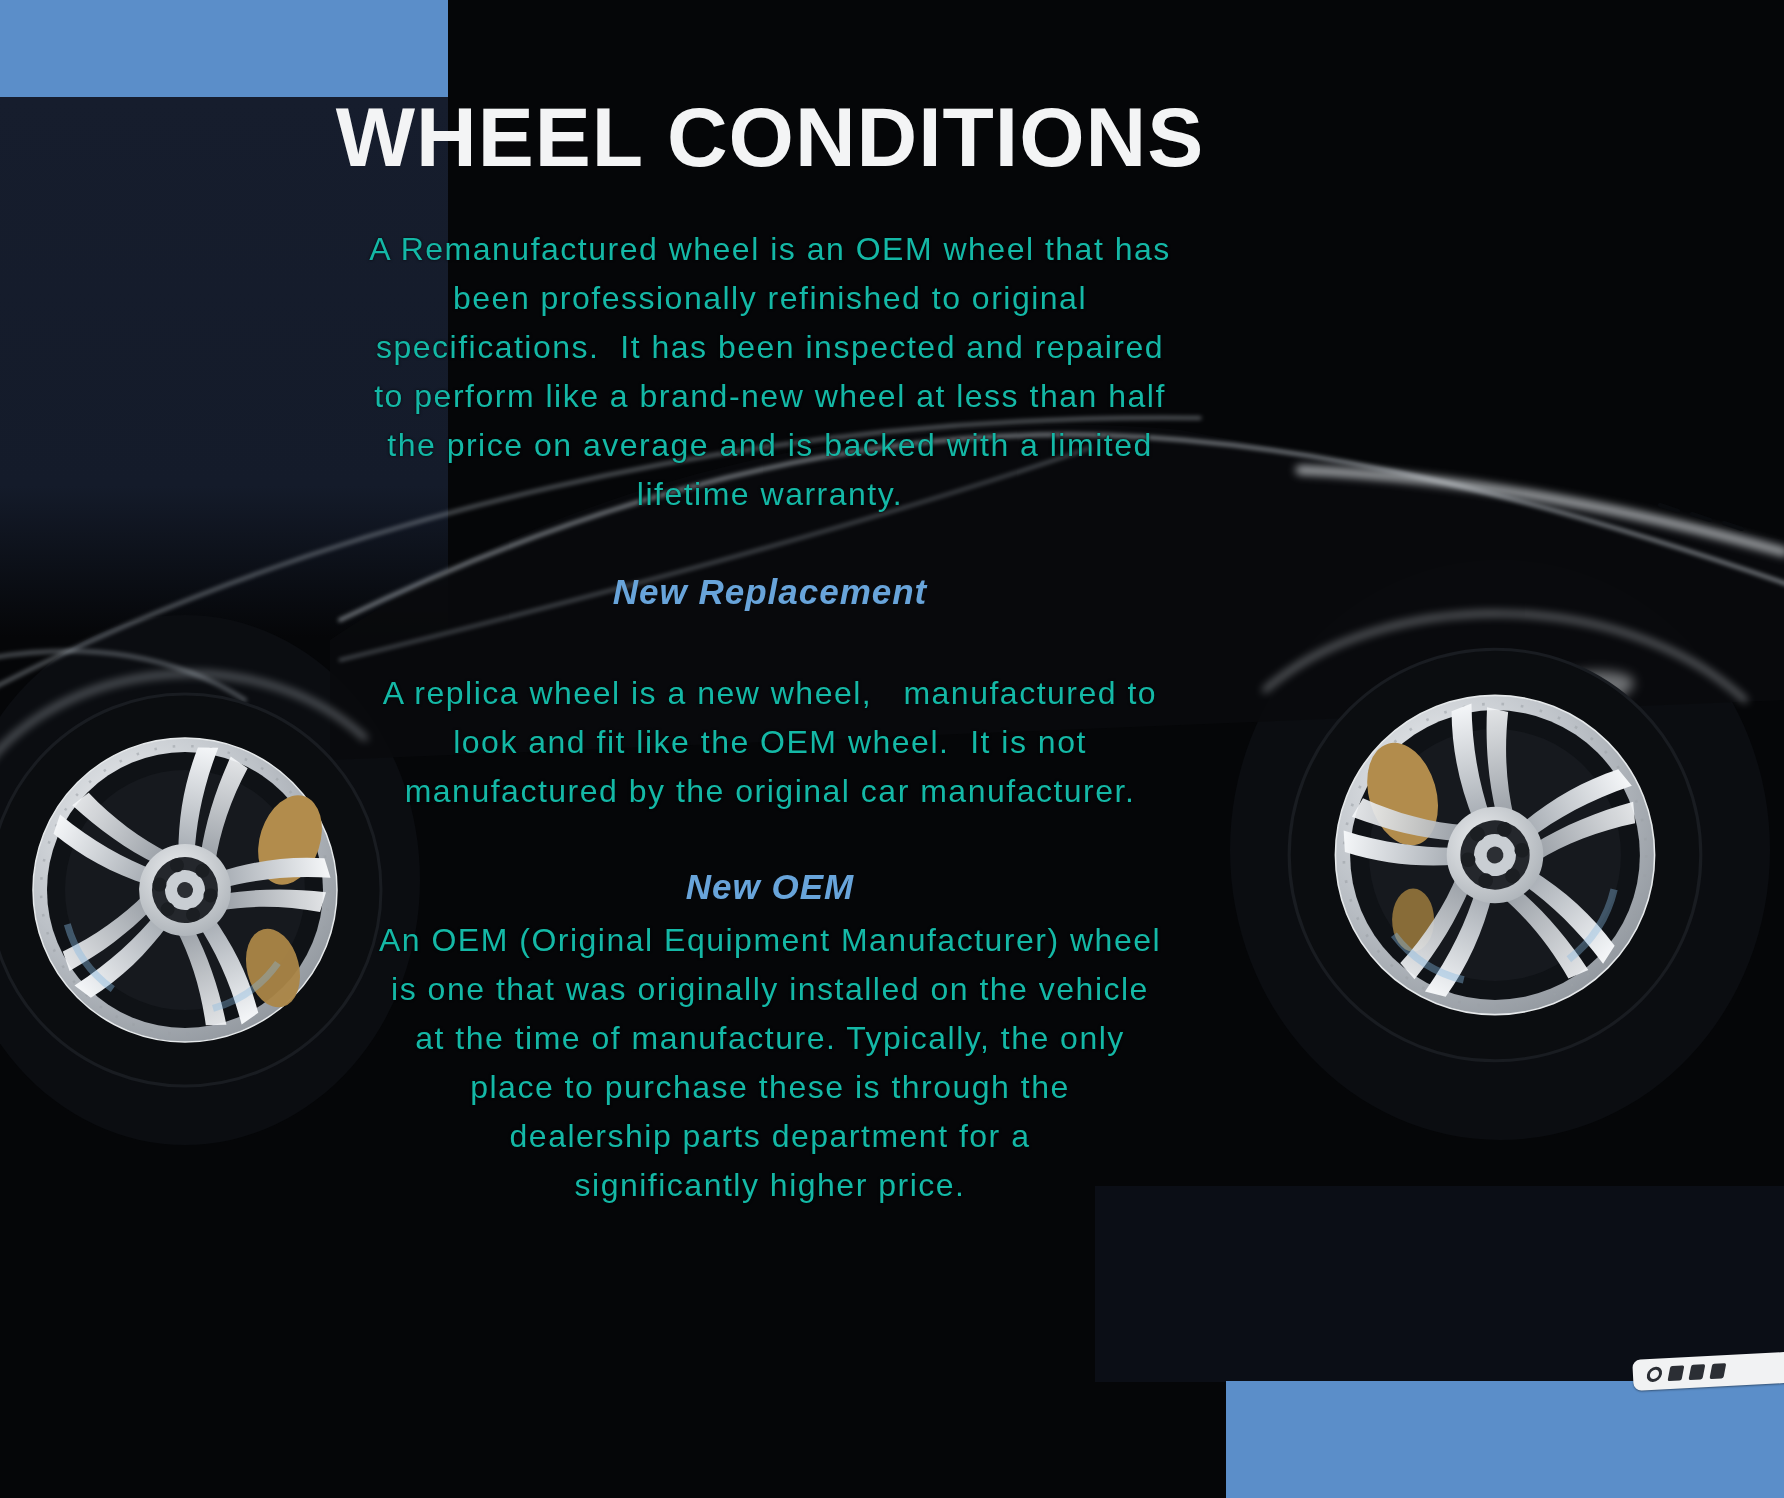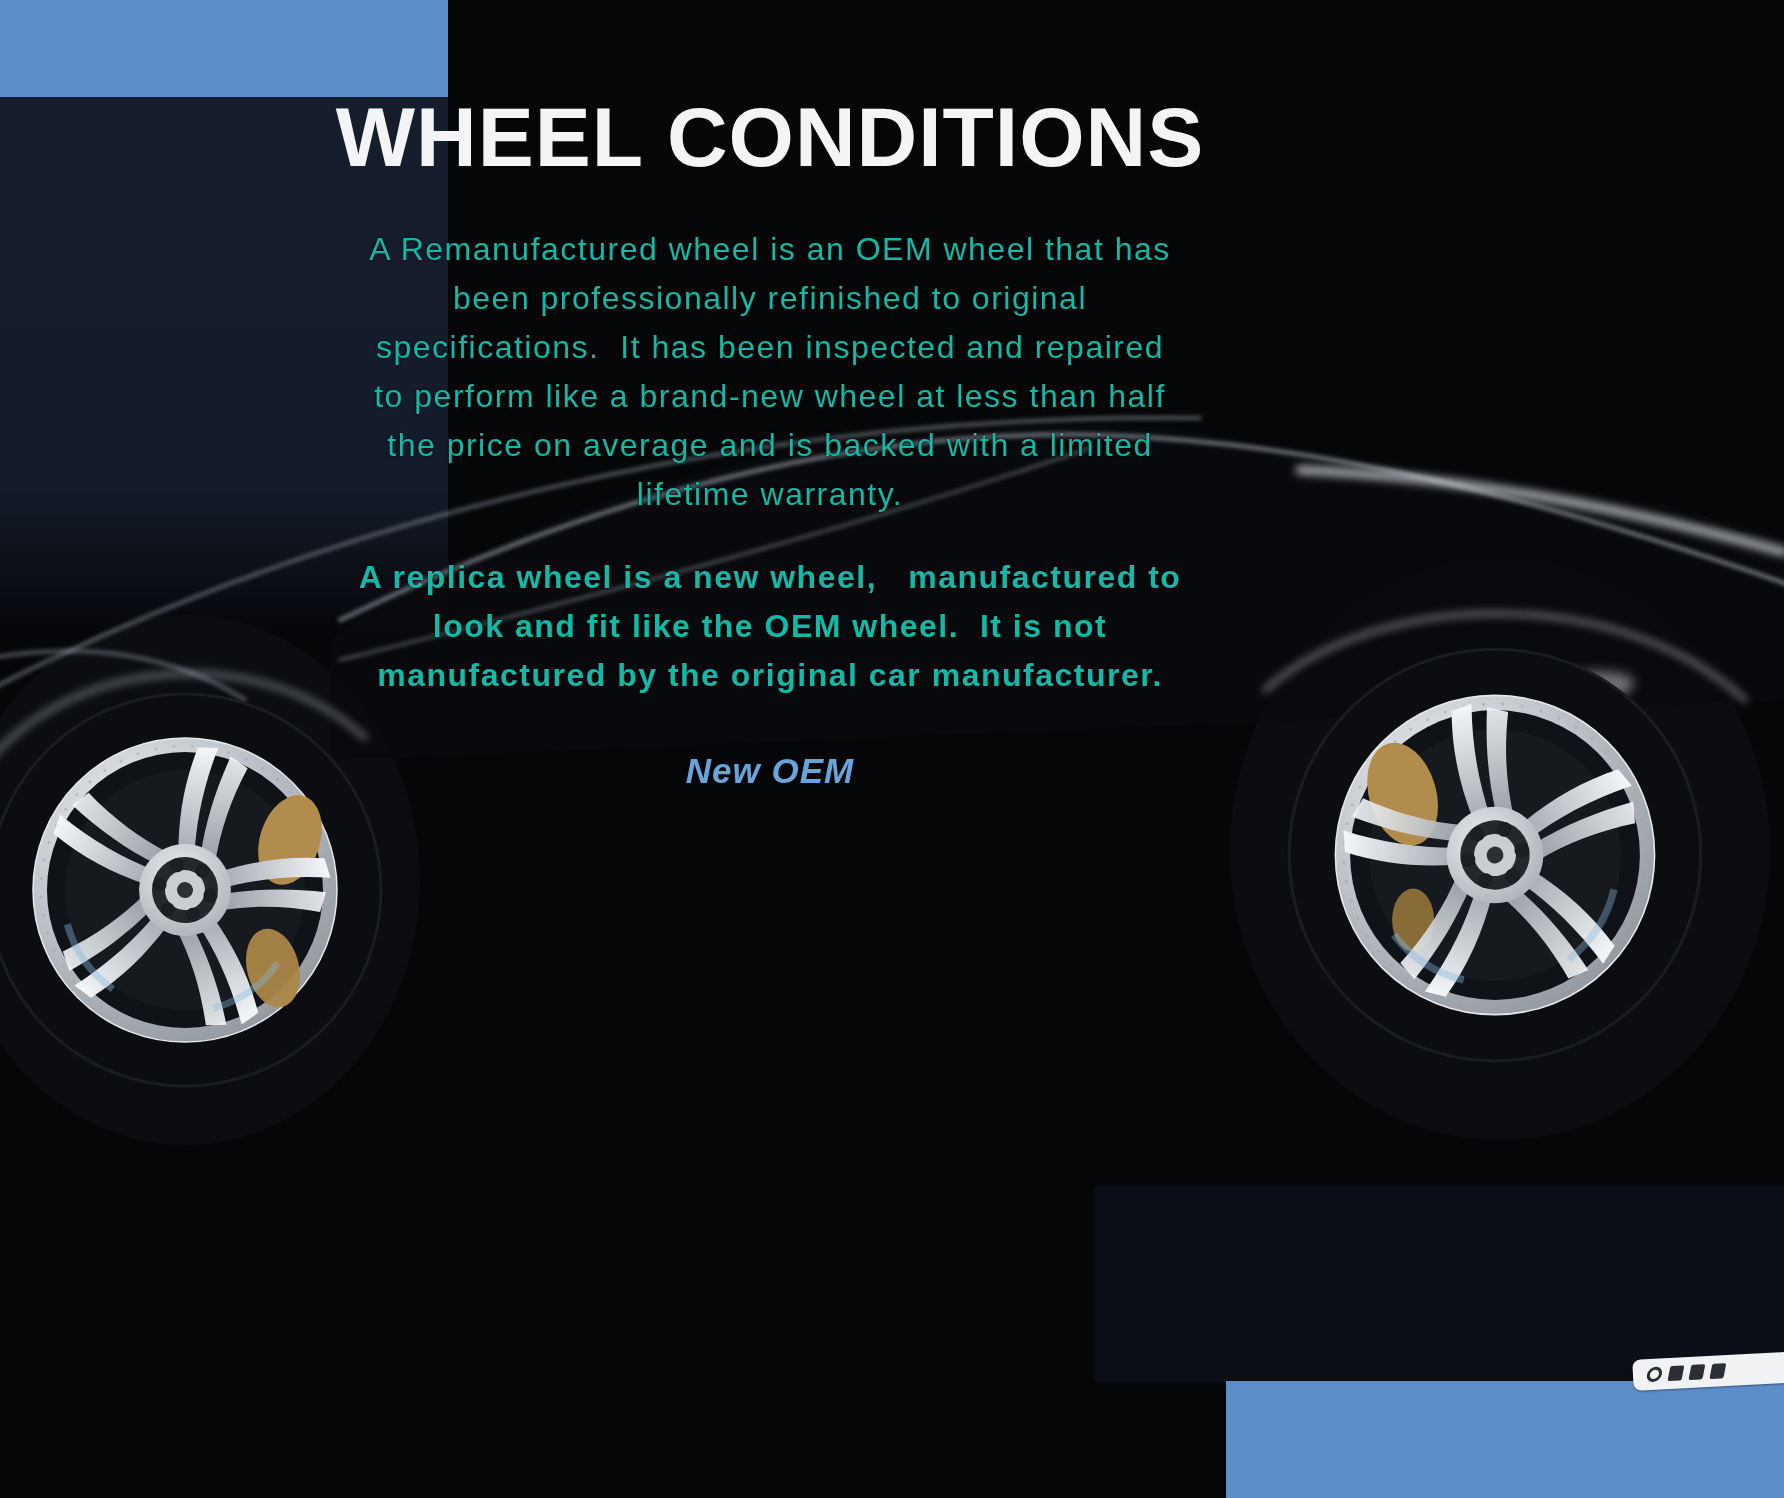--- a/index.html
+++ b/index.html
@@ -45,21 +45,21 @@
     margin:0;font-style:italic;font-weight:700;font-size:35px;line-height:42px;
     letter-spacing:1px;color:#68a4da;
   }
   .sec-body{
     margin:0;font-size:32px;line-height:49px;letter-spacing:1.5px;color:#14b8a6;
     white-space:pre-wrap;text-shadow:0 0 3px rgba(0,0,0,.85);
   }
   #h-reman{margin-top:56px;}
   #b-reman{margin-top:46px;}
   #h-newrep{margin-top:52px;}
-  #b-newrep{margin-top:34px;font-weight:bold;}
+  #b-newrep{margin-top:56px;}
   #h-newoem{margin-top:50px;}
   #b-newoem{margin-top:8px;}
 </style>
 </head>
 <body>
 
 <div class="navy-panel"></div>
 
 <svg class="photo-svg" width="1784" height="1498" viewBox="0 0 1784 1498" aria-hidden="true">
   <defs>
@@ -180,21 +180,28 @@
   <section>
     <p class="sec-body" id="b-reman">A Remanufactured wheel is an OEM wheel that has
 been professionally refinished to original
 specifications.  It has been inspected and repaired
 to perform like a brand-new wheel at less than half
 the price on average and is backed with a limited
 lifetime warranty.</p>
   </section>
 
   <section>
+    <h2 class="sec-heading" id="h-newrep">New Replacement</h2>
     <p class="sec-body" id="b-newrep">A replica wheel is a new wheel,   manufactured to
 look and fit like the OEM wheel.  It is not
 manufactured by the original car manufacturer.</p>
   </section>
 
   <section>
     <h2 class="sec-heading" id="h-newoem">New OEM</h2>
+    <p class="sec-body" id="b-newoem">An OEM (Original Equipment Manufacturer) wheel
+is one that was originally installed on the vehicle
+at the time of manufacture. Typically, the only
+place to purchase these is through the
+dealership parts department for a
+significantly higher price.</p>
   </section>
 </div>
 
 </body></html>

